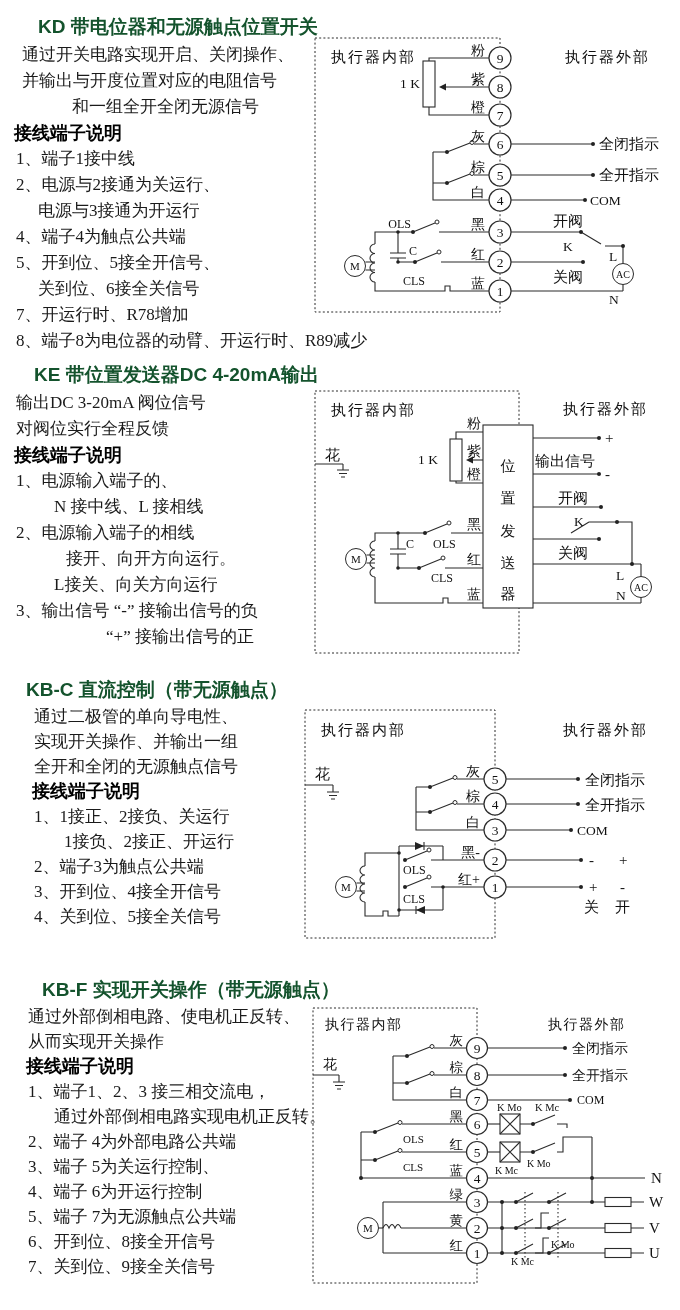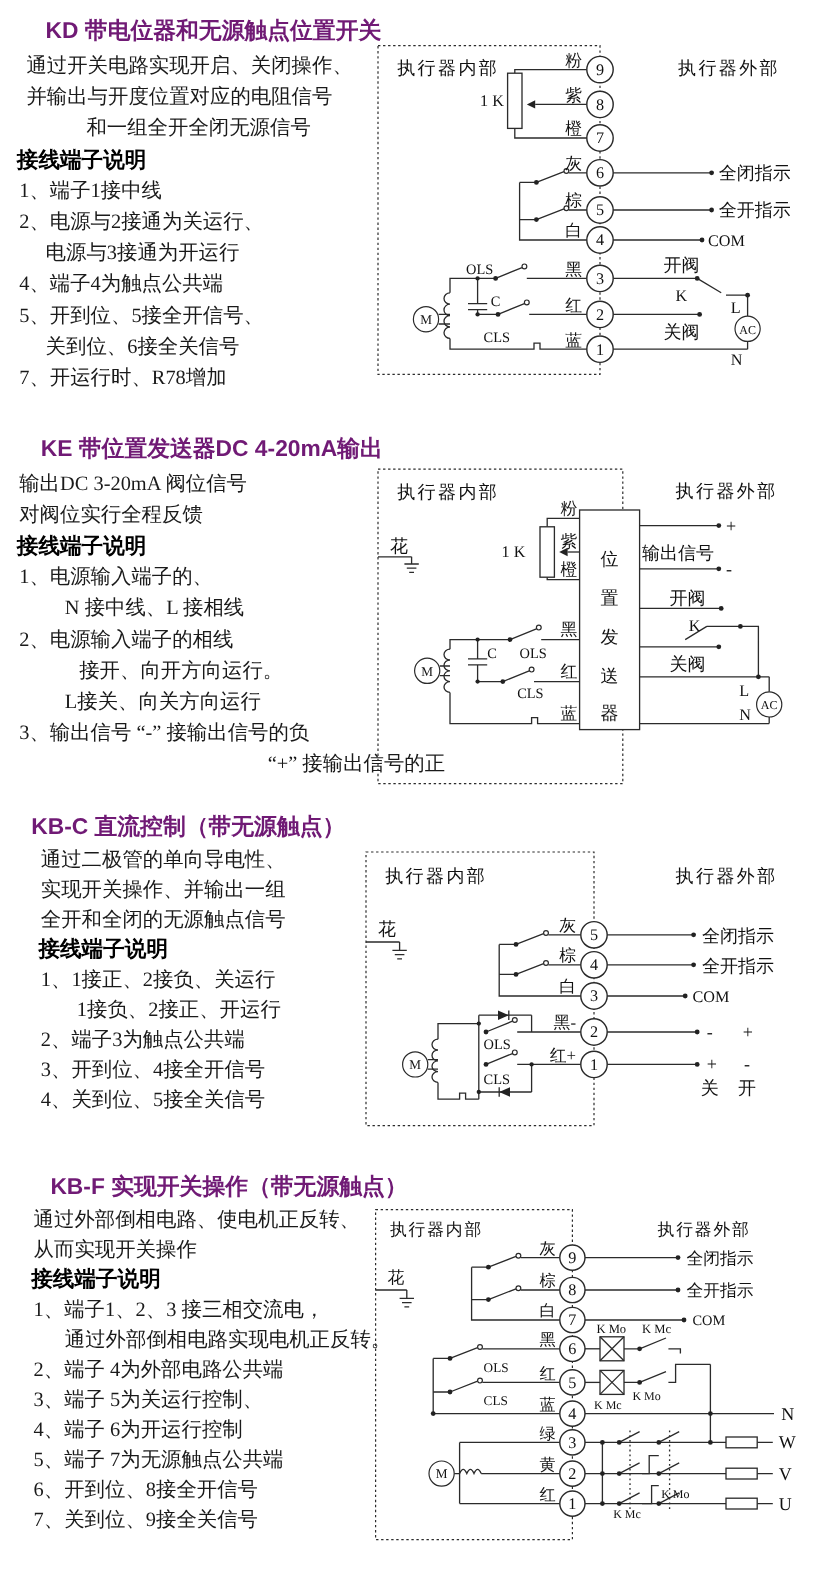--- a/index.html
+++ b/index.html
@@ -1,22 +1,22 @@
 <!DOCTYPE html>
 <html><head>
 <meta charset="utf-8">
 <style>
   html,body{margin:0;padding:0;background:#fff;}
   #page{position:relative;width:680px;height:1310px;background:#fff;overflow:hidden;
         font-family:"Liberation Serif",serif;color:#1a1a1a;}
   .sect{position:absolute;left:8px;width:480px;line-height:26px;font-size:17px;white-space:nowrap;}
-  .title{font-family:"Liberation Sans",sans-serif;font-weight:700;font-size:19px;line-height:30px;color:#701a75;}
+  .title{font-family:"Liberation Sans",sans-serif;font-weight:700;font-size:19px;line-height:30px;color:#14532d;}
   .heading{font-family:"Liberation Sans",sans-serif;font-weight:700;font-size:18px;color:#000;padding-left:6px;}
   .line{padding-left:8px;}
-  .i1{padding-left:30px;} .i2{padding-left:46px;} .i3{padding-left:58px;} .i4{padding-left:98px;text-align:center;}
+  .i1{padding-left:30px;} .i2{padding-left:46px;} .i3{padding-left:58px;} .i4{padding-left:98px;}
   svg{position:absolute;}
   svg text{font-family:"Liberation Serif",serif;fill:#111;}
   .hdr{font-size:15px;letter-spacing:2px;}
   .hdr14{font-size:14px;letter-spacing:1.5px;}
   .t15{font-size:15px;} .t14{font-size:14px;} .t13{font-size:13.5px;} .t12{font-size:12px;}
   .t11{font-size:11px;} .t10{font-size:10.5px;} .t9{font-size:10px;}
   .num{font-size:13.5px;}
   .wire path,.wire rect,.wire line{stroke:#2b2b2b;fill:none;stroke-width:1.1;}
   .wire rect.comp{fill:#fff;}
   .wire .dash{stroke-dasharray:2 2.2;stroke-width:1;}
@@ -37,20 +37,21 @@
     <div class="line" style="padding-left:14px">并输出与开度位置对应的电阻信号</div>
     <div class="line" style="padding-left:64px">和一组全开全闭无源信号</div>
     <div class="heading">接线端子说明</div>
     <div class="line">1、端子1接中线</div>
     <div class="line">2、电源与2接通为关运行、</div>
     <div class="line i1">电源与3接通为开运行</div>
     <div class="line">4、端子4为触点公共端</div>
     <div class="line">5、开到位、5接全开信号、</div>
     <div class="line i1">关到位、6接全关信号</div>
     <div class="line">7、开运行时、R78增加</div>
+    <div class="line">8、端子8为电位器的动臂、开运行时、R89减少</div>
   </div>
 
   <svg width="367" height="282" viewBox="0 0 367 282" style="left:313px;top:34px">
     <g class="wire">
       <rect class="dash" x="2" y="4" width="185" height="274"></rect>
       <path d="M116,27 V24 H176"></path>
       <path d="M176,53 H133"></path>
       <path d="M116,73 V81 H176"></path>
       <rect class="comp" x="110" y="27" width="12" height="46"></rect>
       <polygon points="126,53 133,49.5 133,56.5"></polygon>

